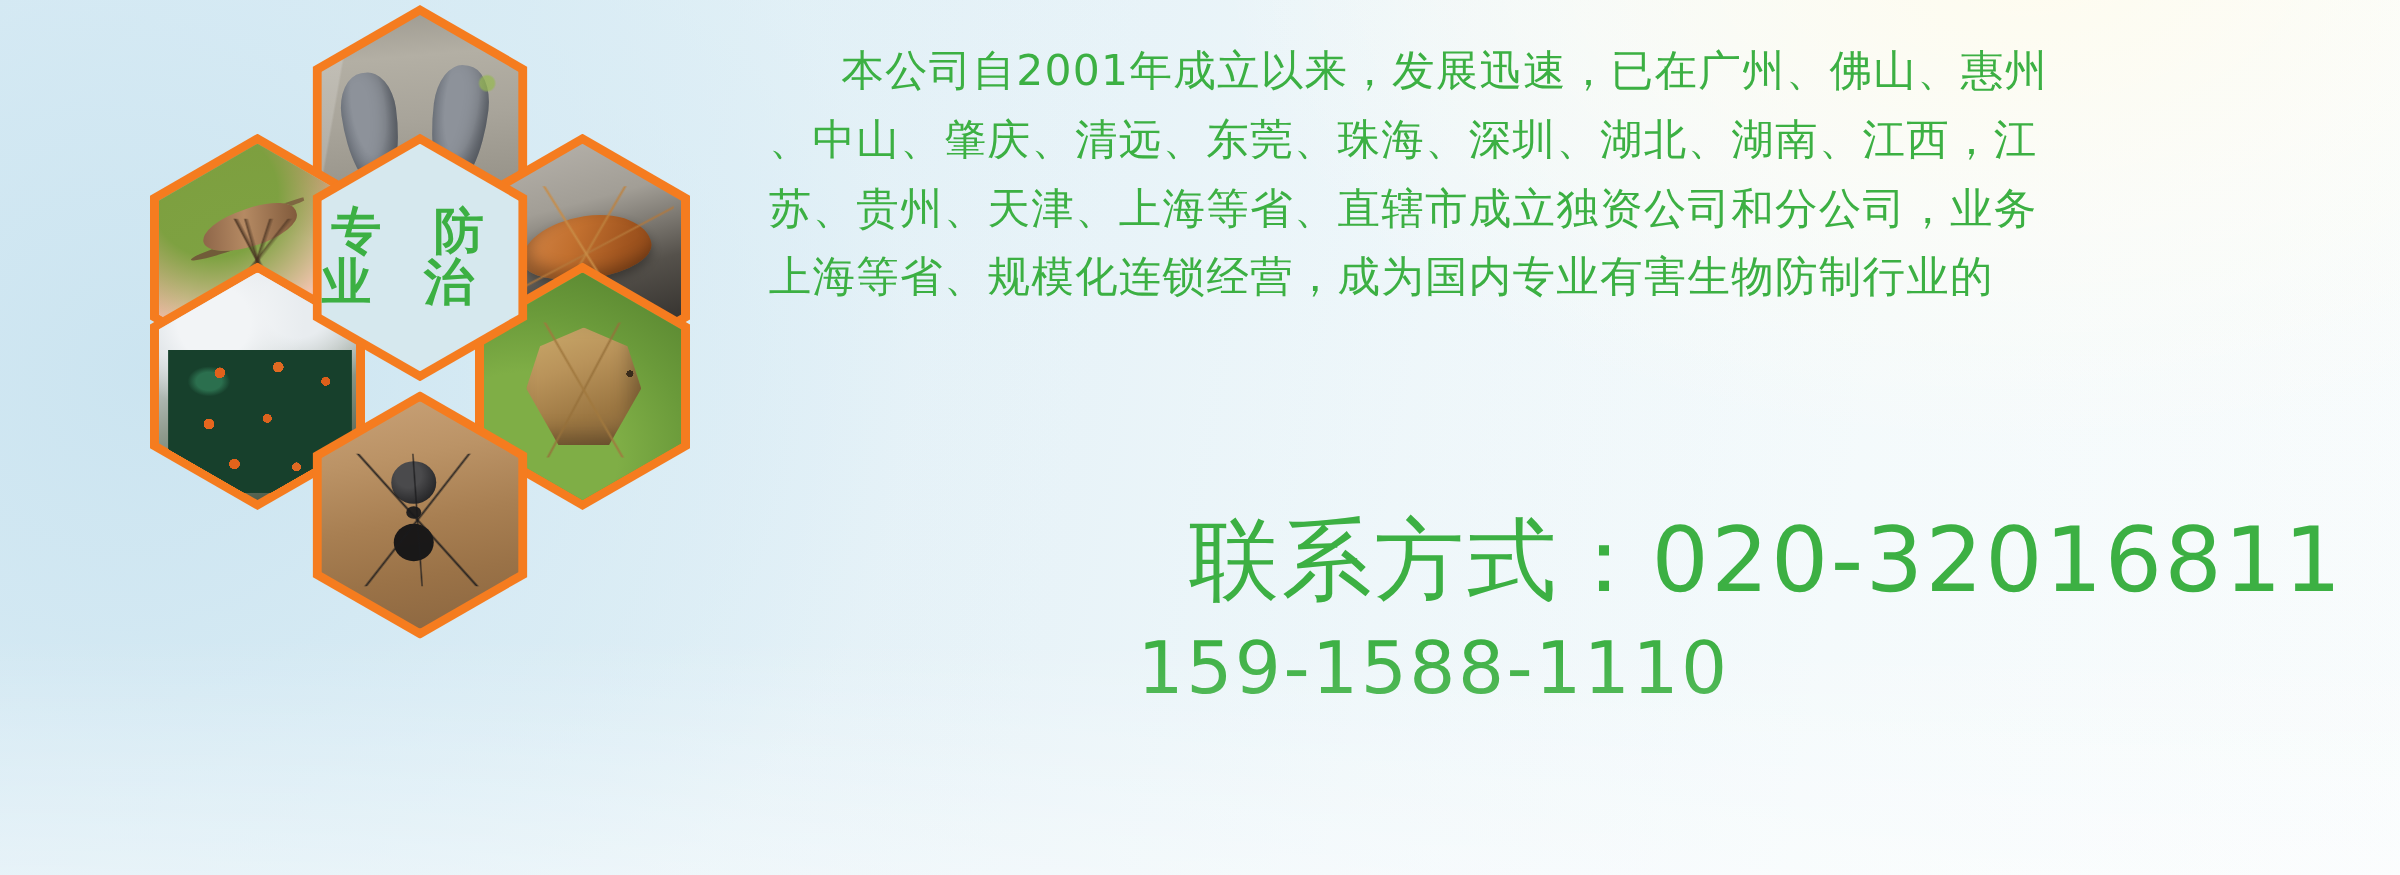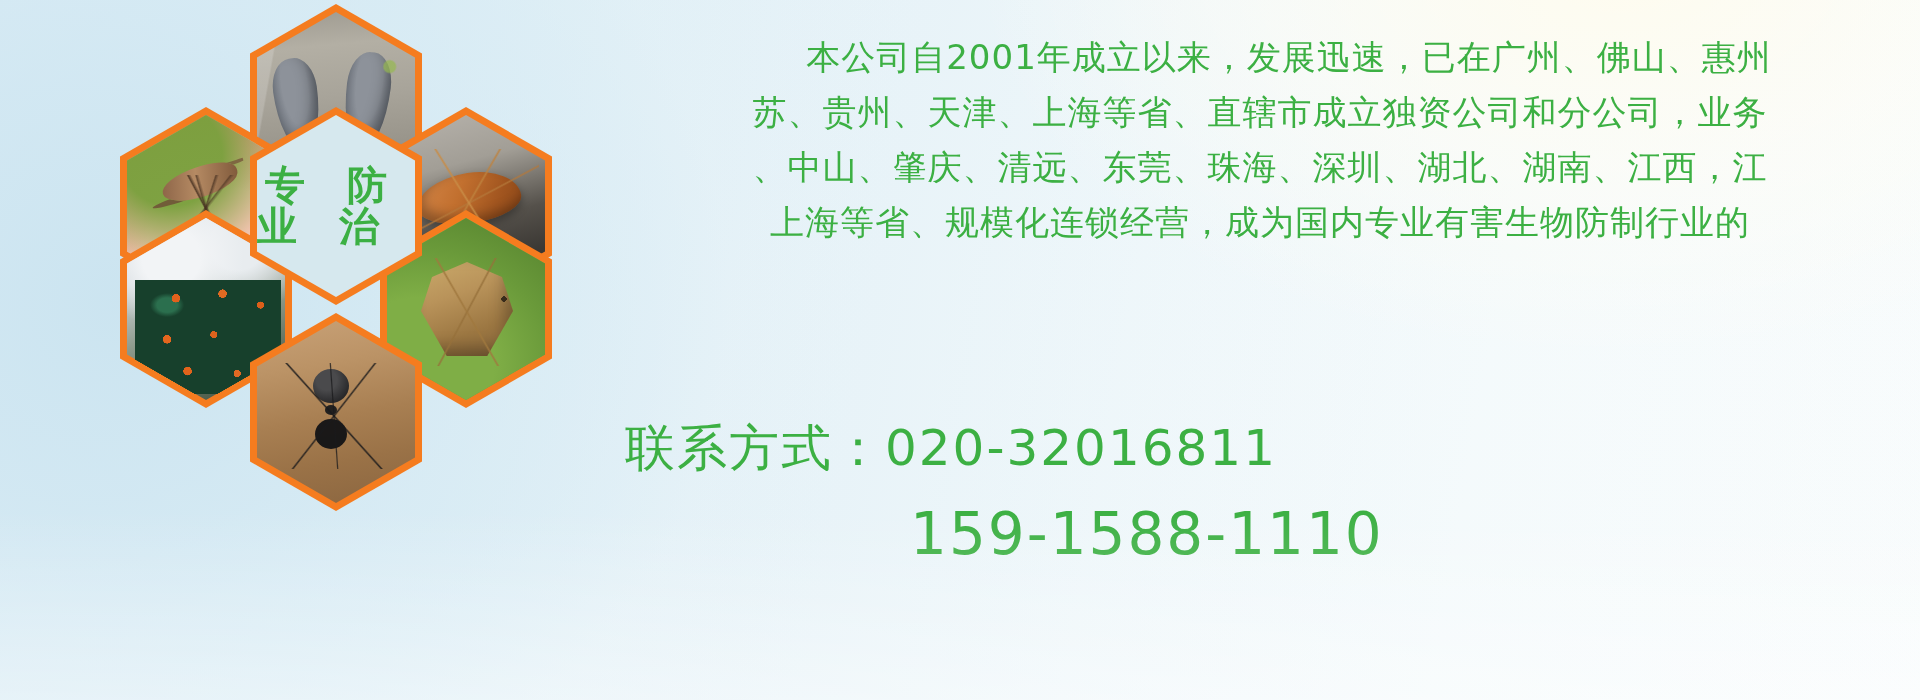--- a/index.html
+++ b/index.html
@@ -199,31 +199,30 @@
     position:absolute;left:615px;top:30px;width:1290px;
   }
   .para{
     color:#3CB043;
     font-size:34px;
     line-height:55px;
     font-weight:500;
     letter-spacing:1px;
     font-family:"DejaVu Sans","Liberation Sans",sans-serif;
     white-space:nowrap;
-    text-align:center;
   }
   .para.indent{ padding-left:58px; }
 
   .contact{
     position:absolute;left:625px;top:405px;width:1250px;
     color:#3CB043;
     font-family:"DejaVu Sans","Liberation Sans",sans-serif;
     font-weight:500;
   }
-  .contact .line1{font-size:50px;line-height:86px;letter-spacing:2px;white-space:nowrap;}
+  .contact .line1{font-size:72px;line-height:86px;letter-spacing:2px;white-space:nowrap;text-align:right;}
   .contact .line2{font-size:58px;line-height:86px;letter-spacing:2px;white-space:nowrap;padding-left:285px;}
 </style>
 </head>
 <body>
 
 <div id="banner">
 
   <div class="hex-cluster">
 
     <div class="hex h-top">
@@ -269,22 +268,22 @@
           <span>专业</span>
           <span>防治</span>
         </div>
       </div>
     </div>
 
   </div>
 
   <div class="copy">
     <div class="para indent">本公司自2001年成立以来，发展迅速，已在广州、佛山、惠州</div>
+    <div class="para">、中山、肇庆、清远、东莞、珠海、深圳、湖北、湖南、江西，江</div>
     <div class="para">苏、贵州、天津、上海等省、直辖市成立独资公司和分公司，业务</div>
-    <div class="para">、中山、肇庆、清远、东莞、珠海、深圳、湖北、湖南、江西，江</div>
     <div class="para">上海等省、规模化连锁经营，成为国内专业有害生物防制行业的</div>
   </div>
 
   <div class="contact">
     <div class="line1">联系方式：020-32016811</div>
     <div class="line2">159-1588-1110</div>
   </div>
 
 </div>
 

